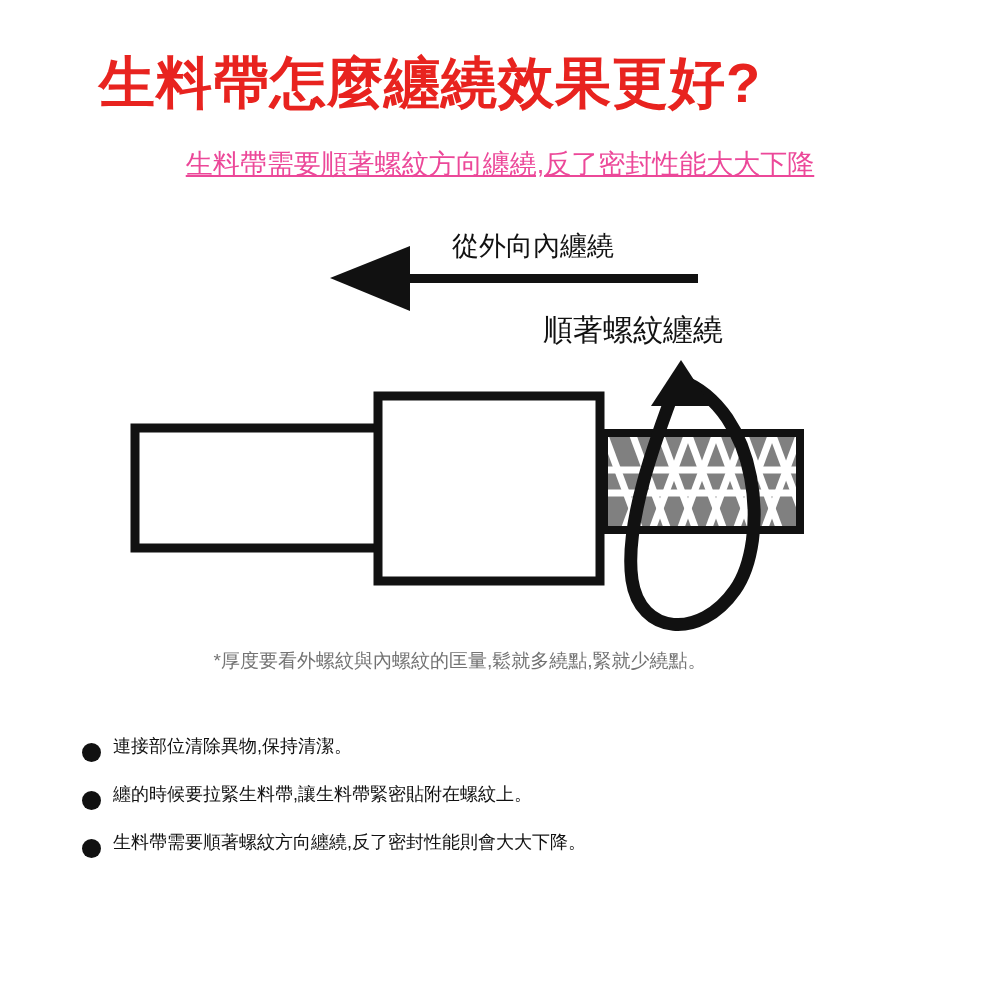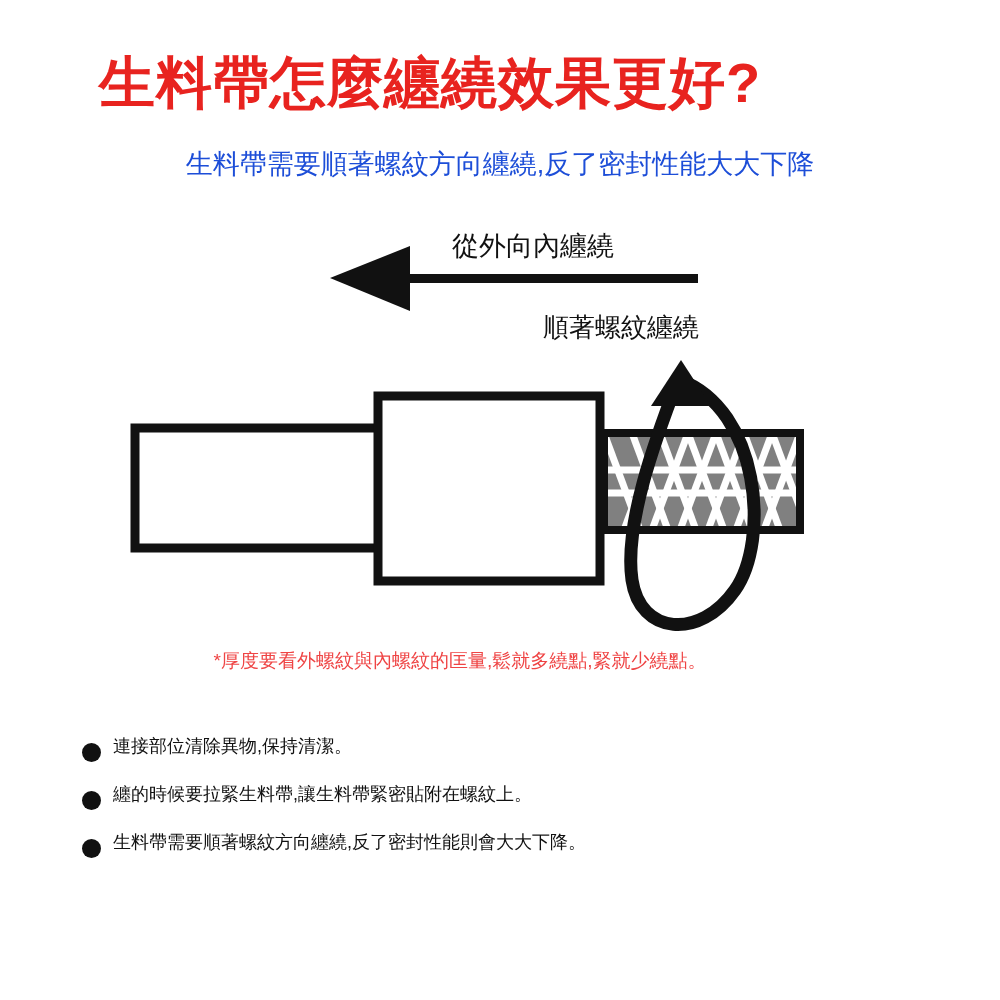--- a/index.html
+++ b/index.html
@@ -35,23 +35,24 @@
     line-height: 1.1;
     white-space: nowrap;
   }
   .subtitle {
     position: absolute;
     top: 148px;
     left: 0;
     width: 1000px;
     text-align: center;
     font-size: 27px;
-    color: #1d4ed8;
+    color: #ec4899;
     line-height: 1.2;
     white-space: nowrap;
+    text-decoration: underline;
   }
 
   
   .diagram {
     position: absolute;
     top: 210px;
     left: 0;
     width: 888px;
     height: 480px;
   }
@@ -64,33 +65,33 @@
     left: 452px;
     top: 18px;
     font-size: 27px;
     color: #111111;
     white-space: nowrap;
   }
   .label-follow-thread {
     position: absolute;
     left: 543px;
     top: 100px;
-    font-size: 26px;
+    font-size: 30px;
     color: #111111;
     white-space: nowrap;
   }
 
   .footnote {
     position: absolute;
     top: 648px;
     left: 0;
     width: 920px;
     text-align: center;
     font-size: 19px;
-    color: #ef4444;
+    color: #737373;
     white-space: nowrap;
   }
 
   
   .bullets {
     position: absolute;
     top: 735px;
     left: 82px;
     width: 860px;
   }

